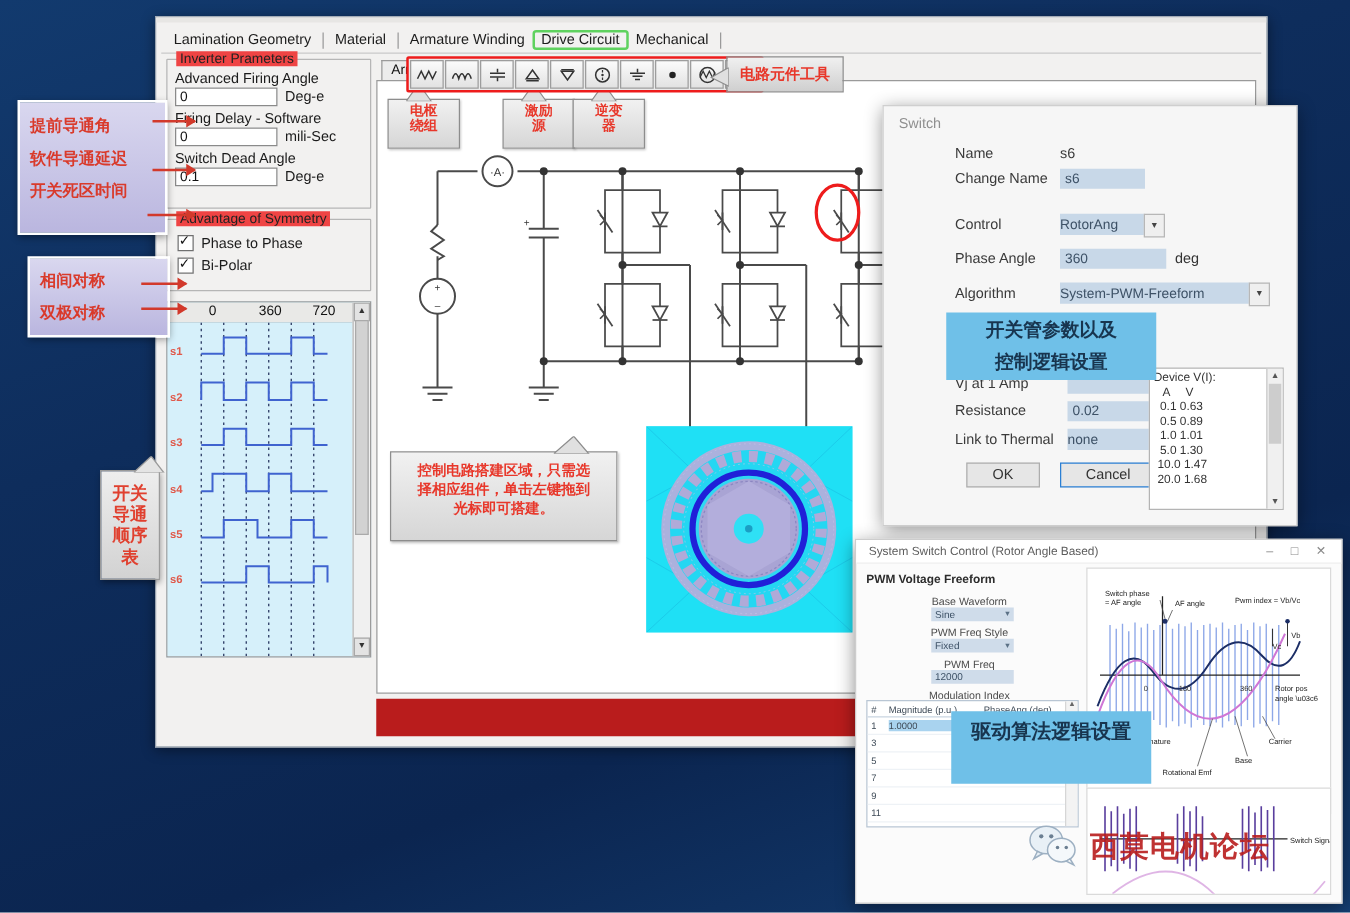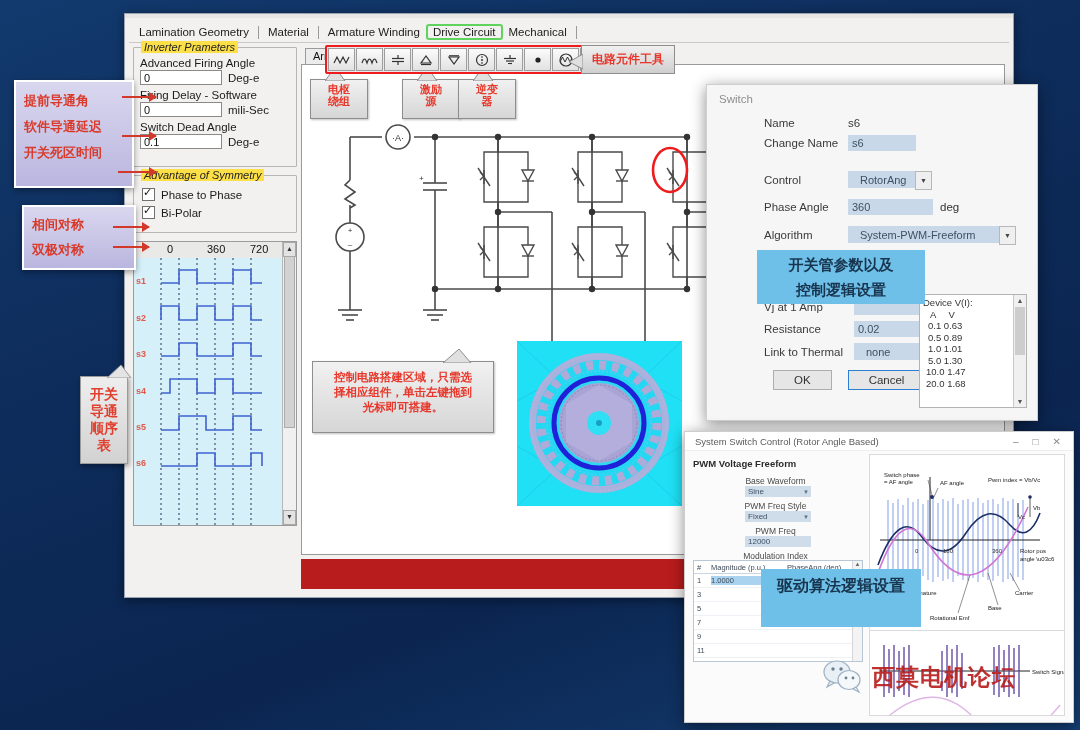--- a/index.html
+++ b/index.html
@@ -15,21 +15,21 @@
   #app-window .titlestrip{height:4px;background:#e7e6e4;}
   .tabrow{height:22px;padding:3px 6px 0 8px;font-size:11.5px;color:#1c1c1c;display:flex;align-items:center;gap:0;}
   .tabrow .tab{padding:1px 6px;white-space:nowrap;}
   .tabrow .sep{width:1px;height:13px;background:#9a9a9a;margin:0 3px;}
   .tabrow .tab.sel{border:2px solid #5fd25f;border-radius:3px;padding:0 5px;}
   #panel-body{position:absolute;left:4px;top:28px;right:4px;bottom:4px;background:#f2f1f0;border-top:1px solid #c9c9c9;}
 
   
   #left-col{position:absolute;left:4px;top:4px;width:164px;bottom:4px;}
   .group{border:1px solid #b6b6b6;border-radius:1px;position:relative;margin-bottom:8px;background:#f2f1f0;}
-  .group>.legend{position:absolute;top:-7px;left:7px;background:#fde047;padding:0 3px;font-size:11px;color:#222;font-style:italic;}
+  .group>.legend{position:absolute;top:-7px;left:7px;background:#ef4444;padding:0 3px;font-size:11px;color:#222;}
   .fld-label{font-size:11.5px;color:#1b1b1b;margin:3px 0 1px 6px;}
   .fld-row{display:flex;align-items:center;margin:0 0 4px 6px;gap:6px;}
   .tbox{background:#fff;border:1px solid #8a8a8a;height:15px;width:82px;font-size:11px;
         color:#111;padding:1px 3px;box-sizing:border-box;line-height:13px;}
   .unit{font-size:11.5px;color:#1b1b1b;}
   .chkrow{display:flex;align-items:center;gap:6px;margin:5px 0 4px 8px;font-size:11.5px;color:#1b1b1b;}
   .chk{width:11px;height:11px;border:1px solid #707070;background:#fff;position:relative;flex:0 0 auto;}
   .chk:after{content:"\2713";position:absolute;left:0px;top:-3px;font-size:11px;color:#111;}
 
   
@@ -73,21 +73,21 @@
      border-top:5px solid transparent;border-bottom:5px solid transparent;}
 
   
   #switch-dlg{left:706px;top:84px;width:330px;height:335px;background:#f6f6f6;border:1px solid #cfcfcf;
      box-shadow:0 3px 14px rgba(0,0,0,.45);}
   #switch-dlg .dtitle{font-size:11.5px;color:#8f8f8f;padding:8px 0 0 12px;}
   .d-row{display:flex;align-items:center;font-size:11.5px;color:#333;margin:0 0 6px 14px;}
   .d-lab{width:84px;color:#3a3a3a;margin-left:43px;}
   .d-val{color:#3a3a3a;}
   .d-in{background:#c8d8e8;height:16px;line-height:16px;font-size:11px;color:#3d5166;padding:0 4px;box-sizing:border-box;}
-  .d-combo{background:#c8d8e8;height:17px;display:flex;align-items:center;font-size:11px;color:#3d5166;padding:0 12px;box-sizing:border-box;position:relative;}
+  .d-combo{background:#c8d8e8;height:17px;display:flex;align-items:center;font-size:11px;color:#3d5166;padding:0 0;box-sizing:border-box;position:relative;}
   .d-arrow{position:absolute;right:-16px;top:0;width:15px;height:17px;border:1px solid #b7b7b7;background:#efefef;
      display:flex;align-items:center;justify-content:center;font-size:7px;color:#444;}
   .d-arrow-in{position:absolute;right:2px;top:3px;font-size:8px;color:#4a6076;}
   .dlgbtn{border:1px solid #adadad;background:#e6e6e6;font-size:11.5px;color:#333;padding:3px 20px;}
   .dlgbtn.primary{border:1px solid #2a7fd4;}
   #devlist{position:absolute;right:10px;bottom:12px;width:100px;height:108px;background:#fff;border:1px solid #b4b4b4;
      font-size:9.5px;color:#333;padding:2px 3px;line-height:11.5px;}
   #devlist .sb{position:absolute;right:0;top:0;bottom:0;width:12px;background:#f0f0f0;border-left:1px solid #c8c8c8;}
   .hl-blue{position:absolute;background:#6fc0e8;color:#18354f;font-weight:bold;text-align:center;}
 

